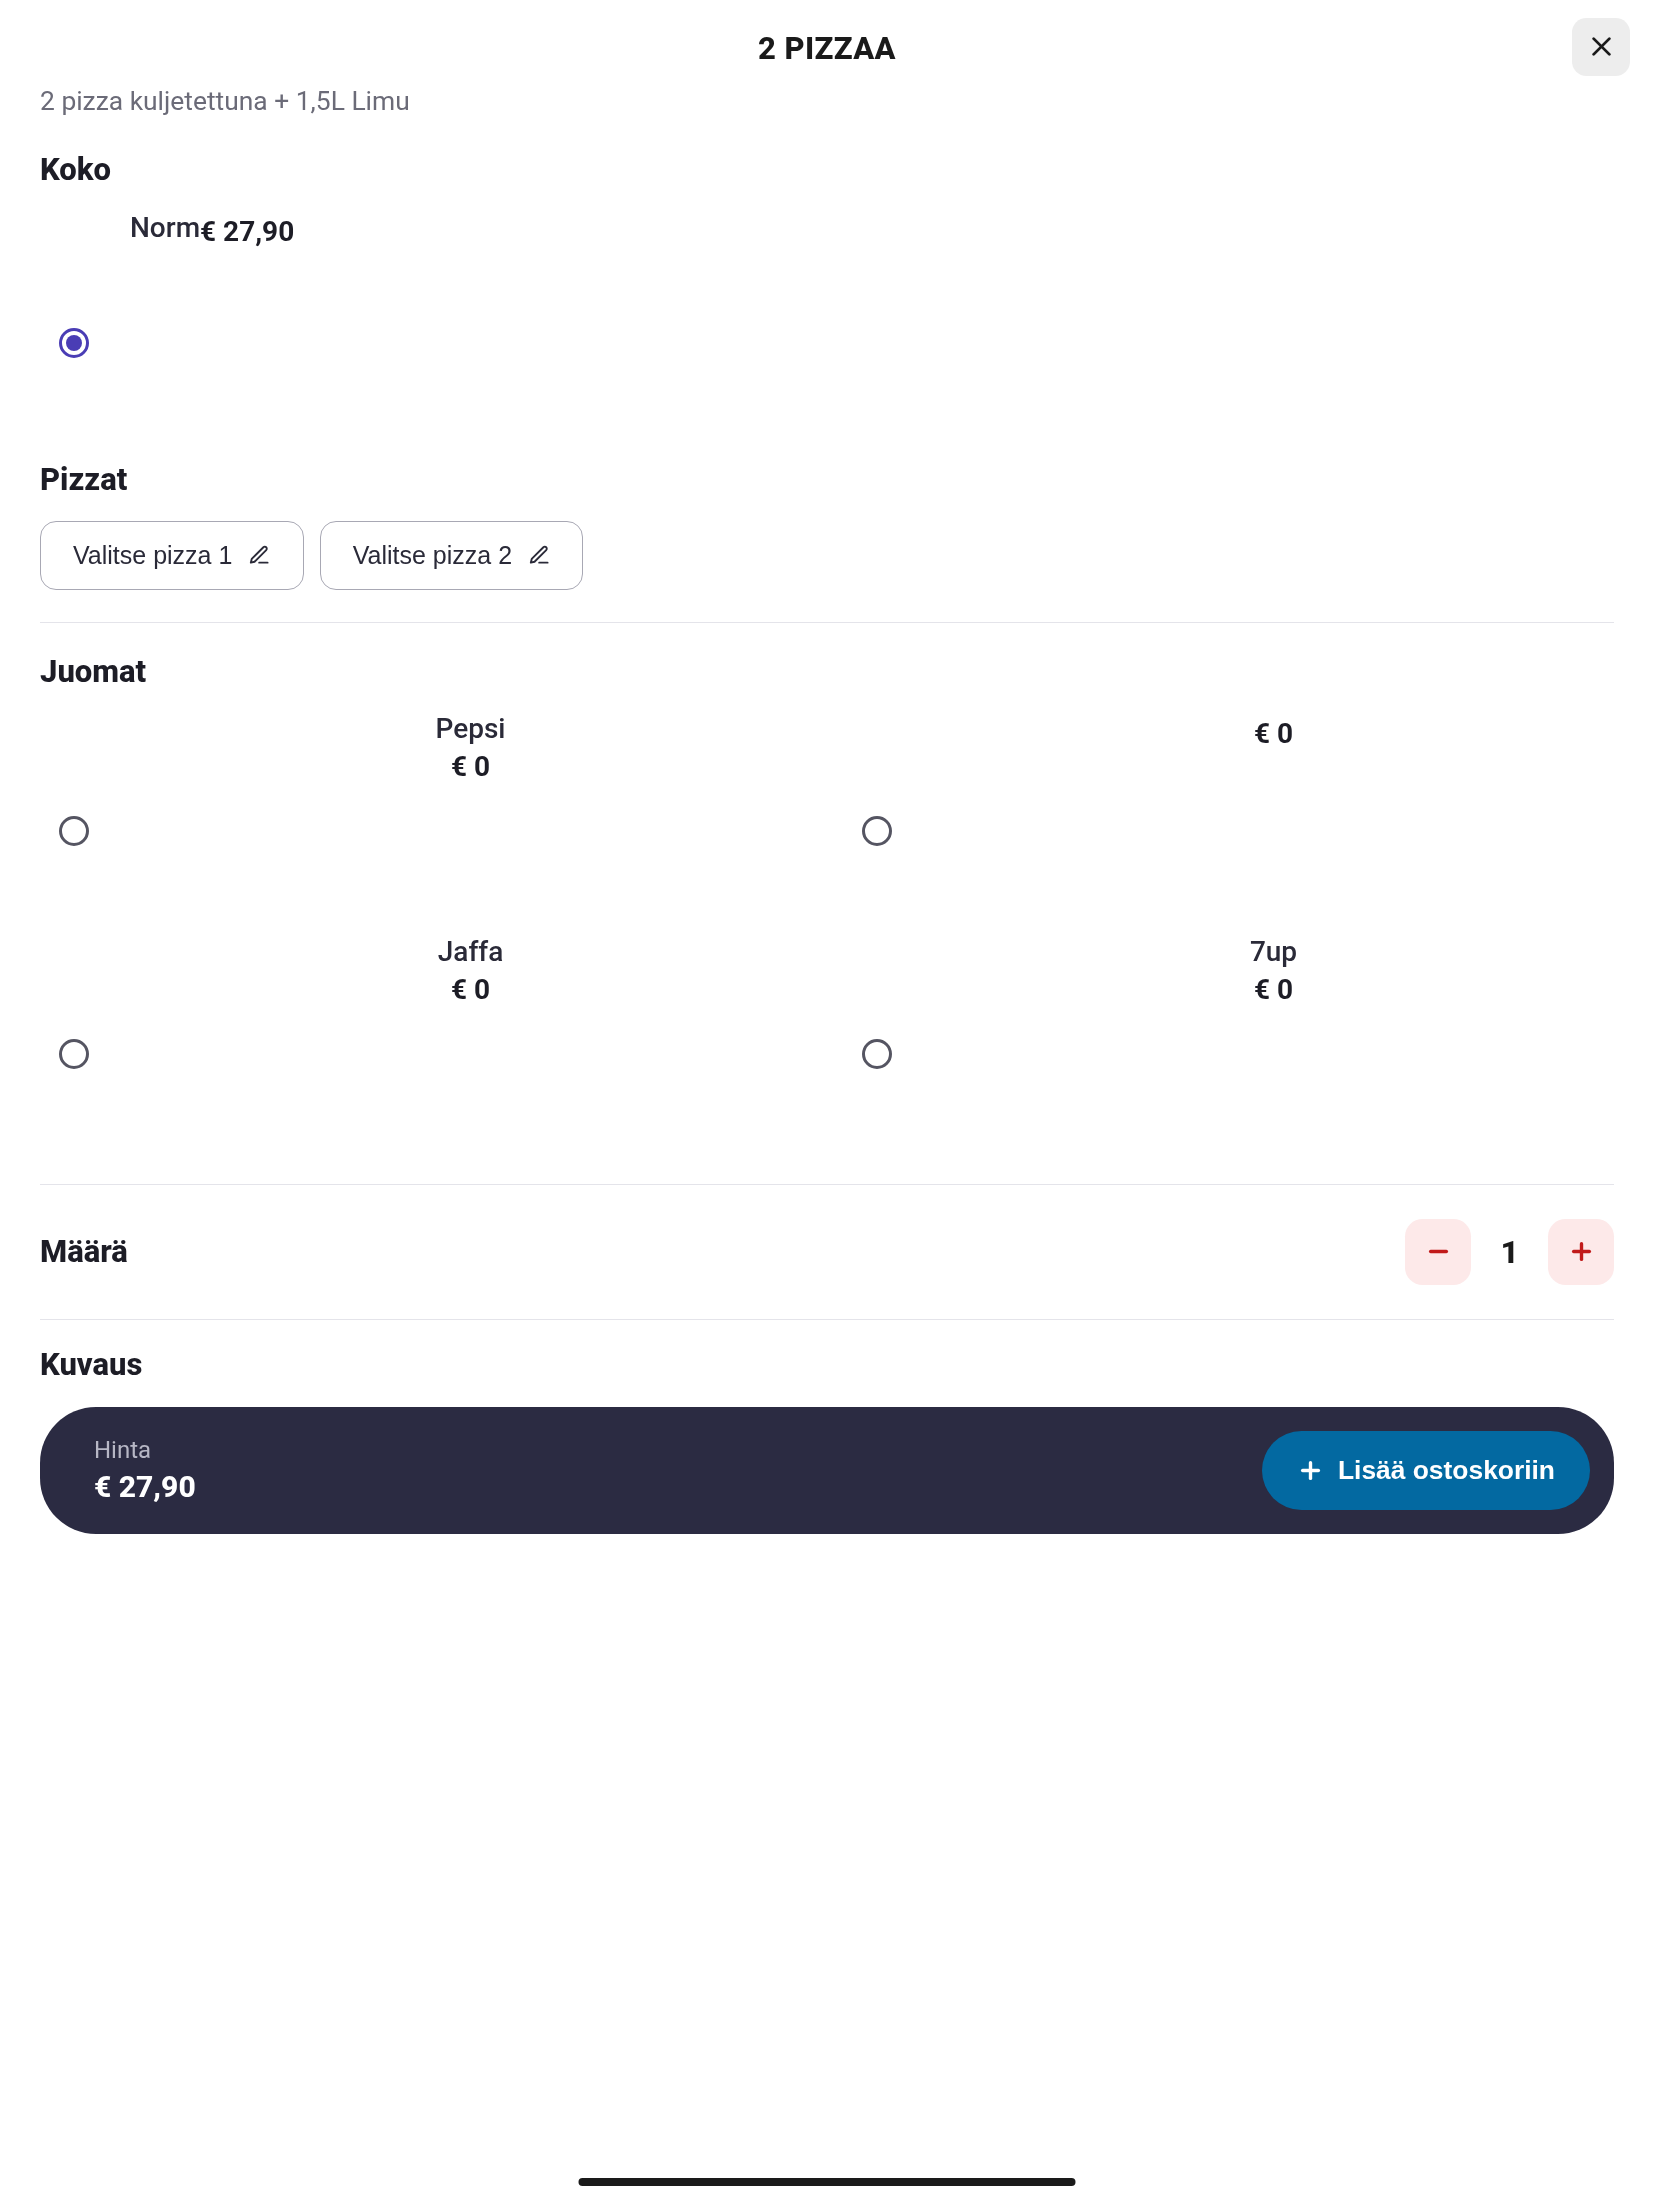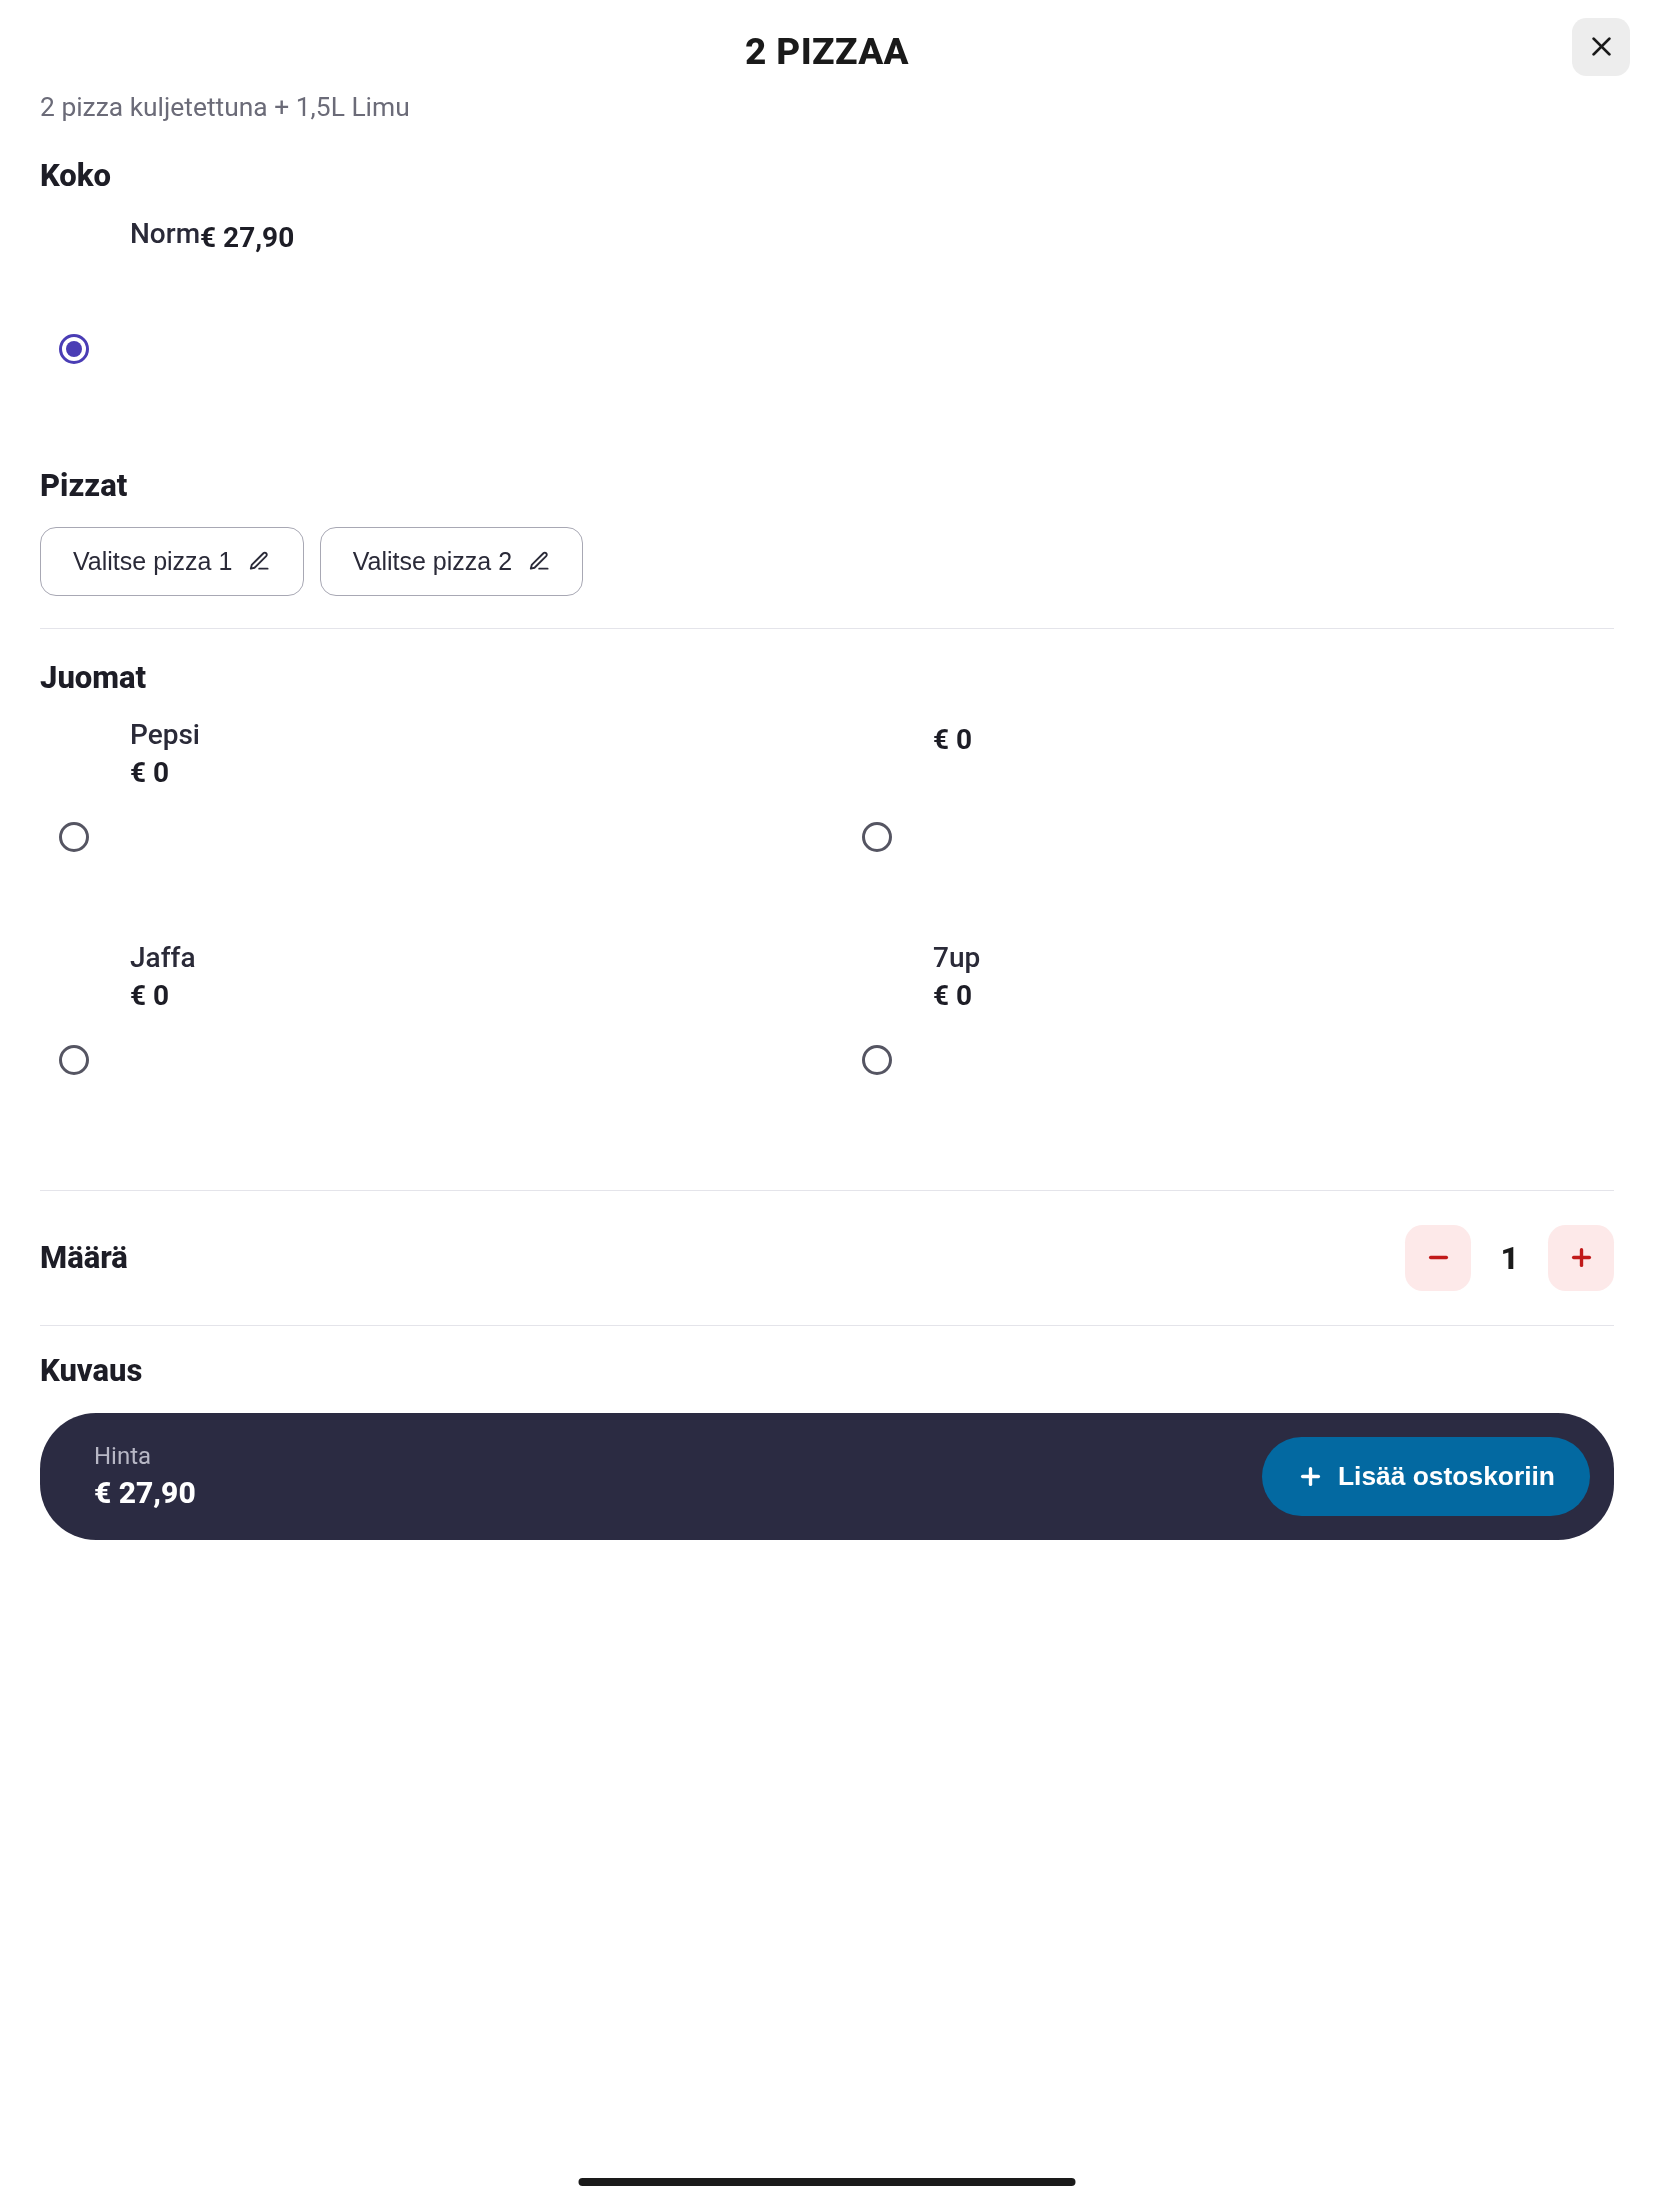--- a/index.html
+++ b/index.html
@@ -12,21 +12,21 @@
     position: relative;
   }
   .header {
     display: flex;
     justify-content: center;
     align-items: center;
     padding: 30px 40px 16px;
     position: relative;
   }
   .title {
-    font-size: 37px;
+    font-size: 31px;
     font-weight: 800;
     letter-spacing: 0.4px;
   }
   .close-btn {
     position: absolute;
     right: 24px;
     top: 17.6px;
     width: 58px;
     height: 58px;
     border-radius: 14.4px;
@@ -109,21 +109,21 @@
     border-top: 1.6px solid #e4e4ea;
     margin: 26px 0;
   }
   .juomat-section { margin-top: 30px; }
   .drinks-grid {
     display: grid;
     grid-template-columns: 1fr 1fr;
     column-gap: 32px;
     row-gap: 0;
   }
-  .drink-item { position: relative; padding-bottom: 152px; }
+  .drink-item { position: relative; padding-bottom: 152px; text-align: center; }
   .drink-text { padding-left: 90px; }
   .drink-radio {
     position: absolute;
     left: 19px;
     top: 104px;
   }
   .maara-row {
     display: flex;
     justify-content: space-between;
     align-items: center;

